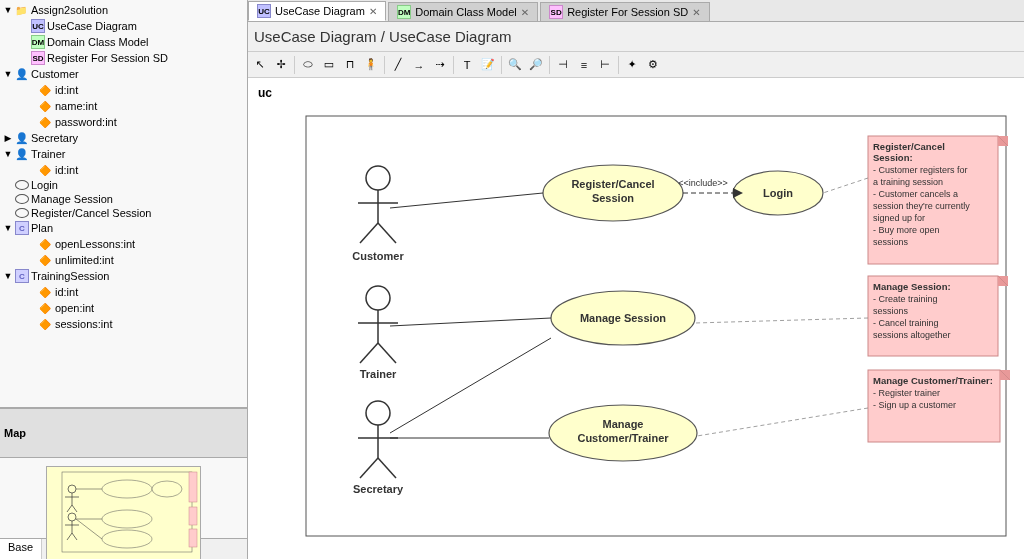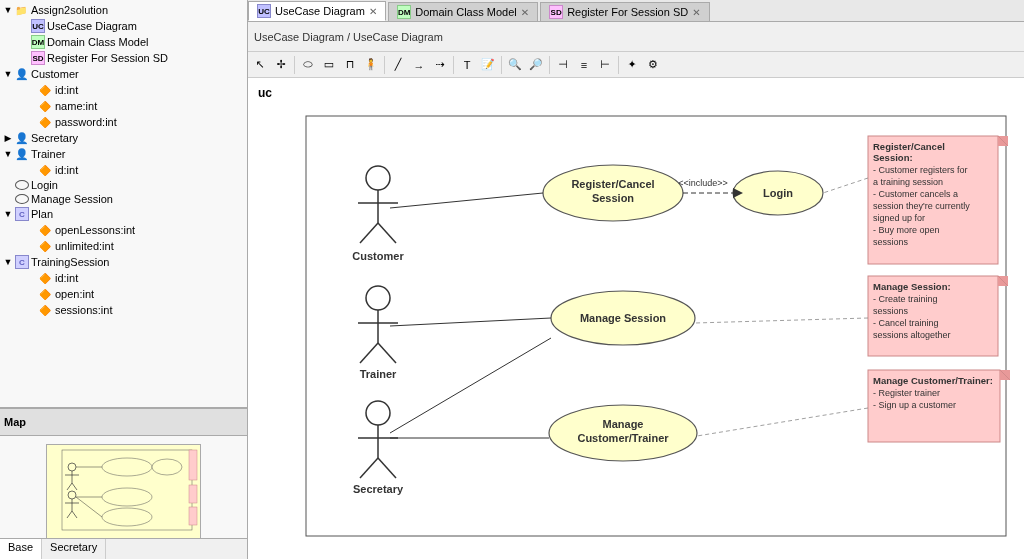--- a/index.html
+++ b/index.html
@@ -25,21 +25,21 @@
     .tree-item .label { font-size: 11px; }
     .expand-icon { width: 12px; height: 12px; display: inline-flex; align-items: center; justify-content: center; font-size: 9px; cursor: pointer; margin-right: 1px; }
 
     
     .icon-folder { color: #e8a000; }
     .icon-class { color: #6060c0; font-weight: bold; }
     .icon-attr { color: #d0a000; }
 
     
     .map-panel { height: 130px; border-top: 1px solid #aaa; }
-    .map-header { background: #e0e0e0; border-bottom: 1px solid #aaa; padding: 7px 4px; font-size: 11px; font-weight: bold; }
+    .map-header { background: #e0e0e0; border-bottom: 1px solid #aaa; padding: 18px 4px; font-size: 11px; font-weight: bold; }
     .map-content { background: #f8f8f8; height: calc(100% - 18px); display: flex; align-items: center; justify-content: center; overflow: hidden; }
     .map-thumbnail { width: 155px; height: 95px; background: #ffffcc; border: 1px solid #aaa; position: relative; overflow: hidden; }
 
     
     .bottom-bar { height: 21px; display: flex; background: #f0f0f0; border-top: 1px solid #aaa; }
     .bottom-tab { padding: 2px 8px; font-size: 11px; cursor: pointer; border-right: 1px solid #ccc; }
     .bottom-tab.active { background: #fff; }
 
     
     .right-panel { flex: 1; display: flex; flex-direction: column; background: #fff; }
@@ -140,20 +140,25 @@
             <span class="label">Login</span>
           </div>
 
 
           <div class="tree-item">
             <span class="expand-icon"> </span>
             <span class="icon" style="width:14px;height:10px;border:1px solid #555;border-radius:50%;display:inline-block;"></span>
             <span class="label">Manage Session</span>
           </div>
 
+          <div class="tree-item">
+            <span class="expand-icon"> </span>
+            <span class="icon" style="width:14px;height:10px;border:1px solid #555;border-radius:50%;display:inline-block;"></span>
+            <span class="label">Register/Cancel Session</span>
+          </div>
 
           <div class="tree-item">
             <span class="expand-icon">▼</span>
             <span class="icon icon-class" style="background:#d0d0ff;font-size:8px;width:14px;height:14px;border:1px solid #8888cc;display:inline-flex;align-items:center;justify-content:center;">C</span>
             <span class="label">Plan</span>
           </div>
           <div class="tree-item" style="padding-left:24px">
             <span class="expand-icon"> </span>
             <span class="icon icon-attr">🔶</span>
             <span class="label">openLessons:int</span>
@@ -247,21 +252,21 @@
         </div>
         <div class="tab">
           <span class="tab-icon" style="background:#ffc0ff;font-size:8px;font-weight:bold;width:14px;height:14px;border:1px solid #cc88cc;display:inline-flex;align-items:center;justify-content:center;">SD</span>
           <span>Register For Session SD</span>
           <span class="close-btn">✕</span>
         </div>
       </div>
 
       <div class="toolbar">
 
-        <span style="font-size:11px;padding:0 4px;color:#333;">UseCase Diagram / UseCase Diagram</span>
+        <span style="font-size:15px;padding:0 4px;color:#333;">UseCase Diagram / UseCase Diagram</span>
       </div>
 
       <div style="display:flex;background:#f0f0f0;border-bottom:1px solid #ccc;padding:2px;height:26px;align-items:center;gap:1px;overflow:hidden;">
         <button class="toolbar-btn" title="Select">↖</button>
         <button class="toolbar-btn" title="Move">✢</button>
         <div class="toolbar-sep"></div>
         <button class="toolbar-btn" title="Oval">⬭</button>
         <button class="toolbar-btn" title="Rectangle">▭</button>
         <button class="toolbar-btn" title="Package">⊓</button>
         <button class="toolbar-btn" title="Actor">🧍</button>

